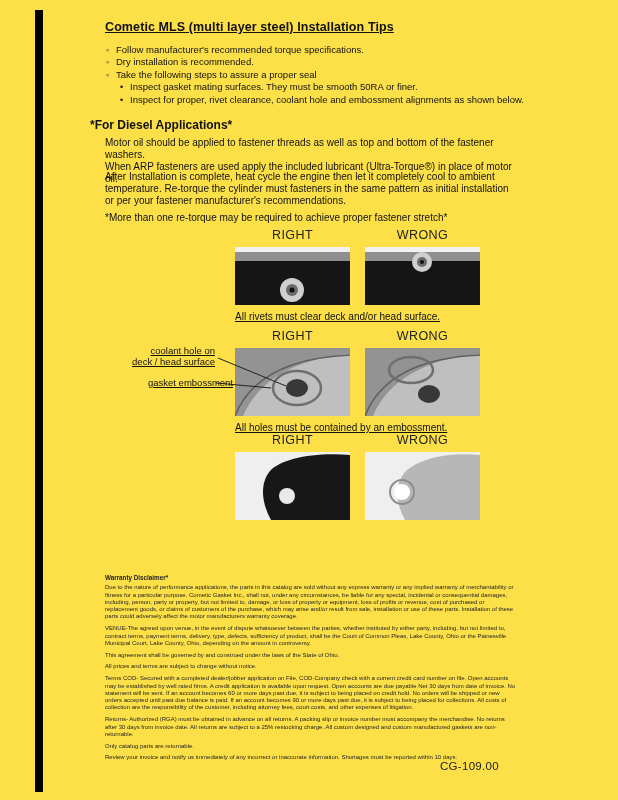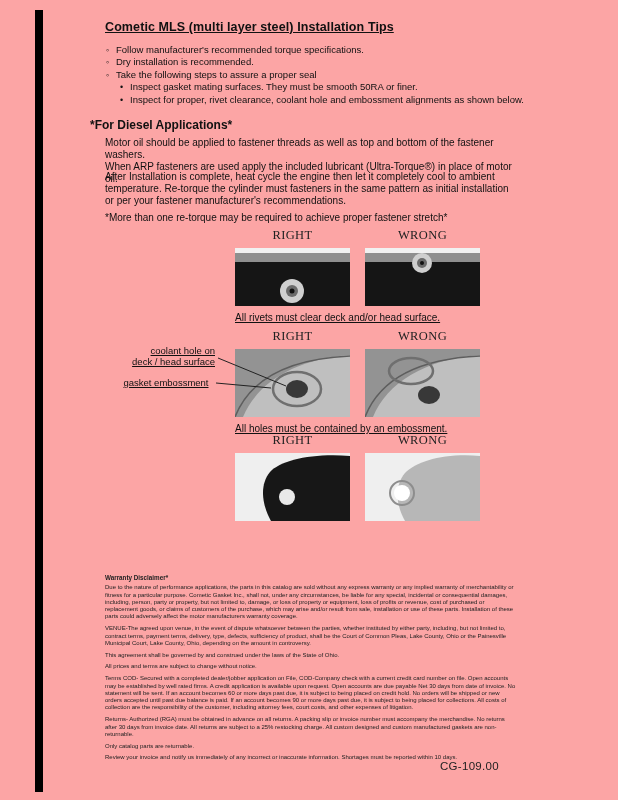--- a/index.html
+++ b/index.html
@@ -1,19 +1,19 @@
 <!DOCTYPE html>
 <html><head>
 <meta charset="utf-8">
 <style>
   * { margin:0; padding:0; box-sizing:border-box; }
   html,body { background:#ffffff; }
   .page {
     position:relative; width:618px; height:800px; margin:0 auto;
-    background:#fca5a5; color:#111;
+    background:#fde047; color:#111;
     font-family:"Liberation Sans", sans-serif;
     overflow:hidden;
   }
   .left-bar { position:absolute; left:35px; top:10px; width:8px; height:782px; background:#000; }
 
   .title {
     position:absolute; left:105px; top:20px;
     font-size:12.5px; font-weight:bold; text-decoration:underline;
     letter-spacing:0.1px;
   }
@@ -23,29 +23,29 @@
   .tip .marker { position:absolute; left:1px; top:0; font-size:9px; }
   .tip.sub { margin-left:14px; }
 
   .sec-heading { position:absolute; left:90px; font-size:12px; font-weight:bold; }
   .body-text {
     position:absolute; left:105px; width:420px;
     font-size:10px; line-height:12px; white-space:pre-wrap;
   }
 
   .figure { position:absolute; left:235px; width:245px; }
-  .fig-labels { display:flex; gap:15px; margin-bottom:5px;font-family:Liberation Serif, serif; }
+  .fig-labels { display:flex; gap:15px; margin-bottom:5px; }
   .fig-labels span { width:115px; text-align:center; font-size:12.5px; color:#222; letter-spacing:0.4px; }
   .fig-panels { display:flex; gap:15px; }
   .fig-panels svg { display:block; }
   .fig-caption { margin-top:6px; font-size:10px; white-space:pre-wrap;text-decoration:underline; }
 
   .callout { position:absolute; text-align:right; font-size:9.5px; line-height:11px; white-space:pre-wrap; color:#111;text-decoration:underline; }
   #callout-coolant { left:118px; top:345px; width:97px; }
-  #callout-embossment { left:111px; top:377px; width:110px;text-align:center; }
+  #callout-embossment { left:123px; top:377px; width:110px; }
   .callout-lines { position:absolute; left:216px; top:350px; }
 
   .warranty { position:absolute; left:105px; top:574px; width:412px; font-size:6px; line-height:7.3px; color:#222; }
   .warranty .w-head { font-size:6.3px; font-weight:bold; margin-bottom:3px; }
   .warranty p { margin-bottom:4.5px; }
 
   .footer-code { position:absolute; left:440px; top:760px; font-size:11.5px; color:#222; letter-spacing:0.3px; }
 </style>
 </head>
 <body>

